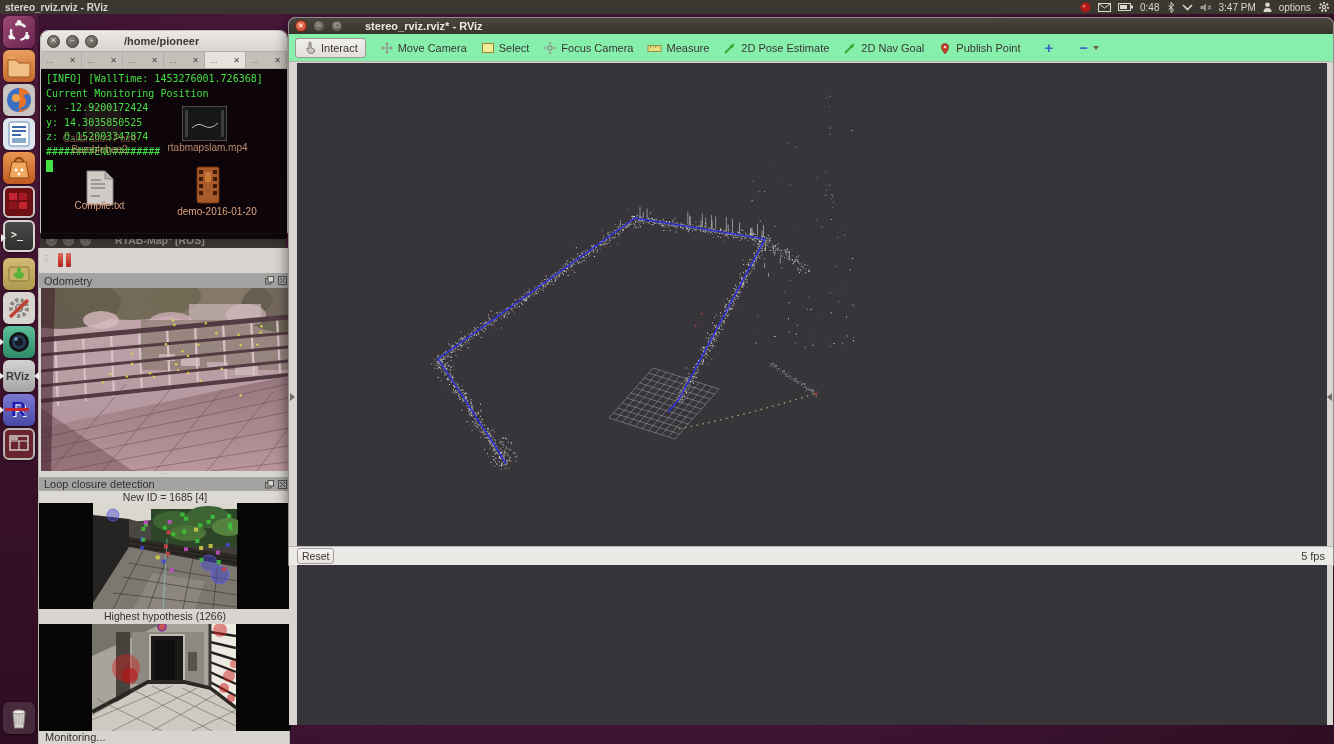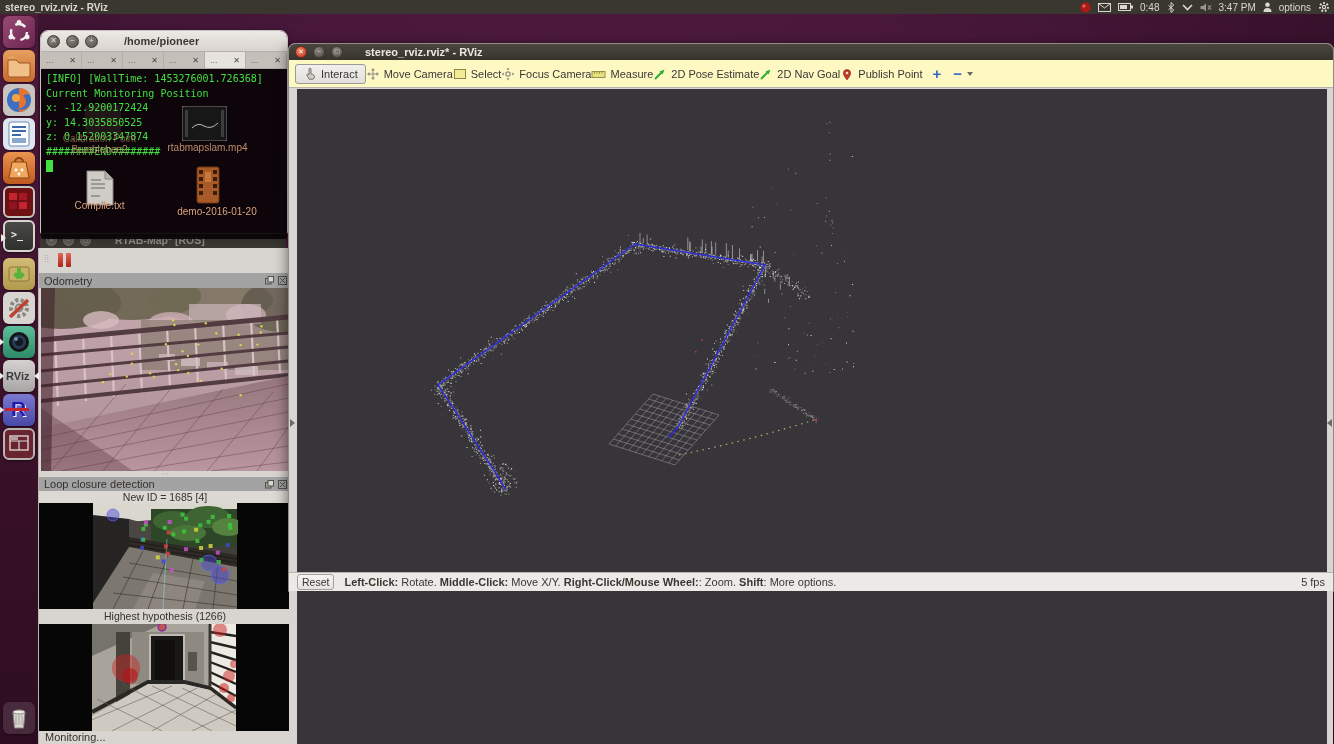--- a/index.html
+++ b/index.html
@@ -48,27 +48,27 @@
     border-left:1px solid #b8b4af;border-right:1px solid #b8b4af;box-sizing:border-box;}
   .pausebar{display:inline-block;width:5px;height:14px;border-radius:1px;
     background:linear-gradient(#e0685a,#b02418);margin-right:3px;}
   .phdr{position:absolute;left:0;width:252px;height:15px;font-size:11px;color:#34302c;
     display:flex;align-items:center;padding-left:5px;box-sizing:border-box;background:#a3a3a3;}
   .phdr .sp{margin-left:auto;display:flex;gap:4px;margin-right:4px;}
   .strip{position:absolute;left:0;width:252px;text-align:center;font-size:10.5px;color:#34302c;background:#dcd8d4;}
   .blackrow{position:absolute;left:0;width:252px;background:#060606;}
   
   #rviz{left:288px;top:17px;width:1046px;height:549px;background:#d9d5d2;border:1px solid #8f8b86;
-    box-sizing:border-box;border-radius:7px 7px 0 0;box-shadow:0 3px 14px rgba(0,0,0,.55);z-index:30;margin-top:26px;}
+    box-sizing:border-box;border-radius:7px 7px 0 0;box-shadow:0 3px 14px rgba(0,0,0,.55);z-index:30;}
   #rviz-tb{height:16px;border-radius:6px 6px 0 0;background:linear-gradient(#4a463f,#37342e);
     display:flex;align-items:center;}
   #rviz-tb .t{color:#ece8e1;font-weight:bold;font-size:11px;margin-left:22px;}
   .wbtn.close{background:radial-gradient(circle at 35% 30%,#f0835f,#c03a22);border-color:#7e2414;color:#fff;}
   #rviz-toolbar{height:27px;border-bottom:1px solid #b7b3ae;display:flex;align-items:center;
-    padding-left:6px;gap:0;font-size:11px;color:#3a3733;background:#fef9c3;}
+    padding-left:6px;gap:14px;font-size:11px;color:#3a3733;background:#86efac;}
   .tool{display:flex;align-items:center;gap:4px;}
   .tool.selbtn{border:1px solid #9c9893;background:linear-gradient(#f1efed,#e2dfdc);border-radius:3px;padding:2px 7px;}
   #viewport{position:absolute;left:8px;top:45px;width:1030px;height:662px;background:#37343a;}
   .sidestrip{position:absolute;top:45px;width:8px;height:662px;background:#d9d5d2;}
   .handle{position:absolute;top:330px;width:0;height:0;border:4px solid transparent;}
   #rviz-status{position:absolute;left:0;bottom:0;width:100%;height:19px;background:#eceae7;
     border-top:1px solid #b7b3ae;display:flex;align-items:center;font-size:11px;color:#3a3733;
     padding:0 8px;box-sizing:border-box;gap:10px;}
   #reset-btn{border:1px solid #a39f9a;border-radius:3px;background:linear-gradient(#f7f5f3,#e5e2df);
     padding:1px 4px;font-size:10.5px;}
@@ -653,20 +653,17 @@
           <path d="M518.0 330.0h2v2h-2zM404.0 250.0h1.5v1.5h-1.5zM398.0 262.0h1.5v1.5h-1.5z" fill="#cc4040" opacity="0.92"></path>
           <path d="M405.3 163.7v-13.3M350.1 154.5v-9.0M454.1 171.4v-6.5M465.1 174.0v-6.5M414.4 165.3v-13.2M429.3 167.9v-13.9M442.5 169.5v-10.1M408.8 164.0v-9.5M460.5 172.3v-11.3M466.5 173.9v-12.1M404.1 163.3v-5.9M390.8 161.2v-12.7M431.2 167.7v-6.3M393.2 162.1v-8.6M392.7 162.2v-9.9M343.0 153.4v-9.5M455.1 171.9v-7.2M415.1 165.5v-8.0M346.3 154.4v-5.3M453.5 171.6v-6.4M435.5 169.2v-13.2M418.7 165.8v-12.5M492.4 197.1v-9.5M488.9 191.8v-5.8M467.7 205.1v-5.2M476.3 189.2v-7.2M477.8 192.5v-3.9M468.4 188.2v-9.5M483.3 200.6v-6.0M471.5 213.8v-4.0" stroke="#d8d8d6" stroke-width="0.7" fill="none" opacity="0.8"></path>
           <path d="M312.0 355.0L378.0 376.0M312.0 355.0L356.0 305.0M316.4 350.0L382.4 371.0M318.6 357.1L362.6 307.1M320.8 345.0L386.8 366.0M325.2 359.2L369.2 309.2M325.2 340.0L391.2 361.0M331.8 361.3L375.8 311.3M329.6 335.0L395.6 356.0M338.4 363.4L382.4 313.4M334.0 330.0L400.0 351.0M345.0 365.5L389.0 315.5M338.4 325.0L404.4 346.0M351.6 367.6L395.6 317.6M342.8 320.0L408.8 341.0M358.2 369.7L402.2 319.7M347.2 315.0L413.2 336.0M364.8 371.8L408.8 321.8M351.6 310.0L417.6 331.0M371.4 373.9L415.4 323.9M356.0 305.0L422.0 326.0M378.0 376.0L422.0 326.0" stroke="rgba(195,195,195,.55)" stroke-width="0.7" fill="none"></path>
           <polyline points="209,401 200,386 141,296 338,155 468,176 381,338 371,349" fill="none" stroke="#2b2bdf" stroke-width="1.5" opacity="0.95"></polyline>
           <path d="M382 366 Q450 352 517 331" fill="none" stroke="#b6b66c" stroke-width="1.2" stroke-dasharray="1.5 4.5"></path>
         </svg>
     </div>
 
     <div id="rviz-status">
       <span id="reset-btn">Reset</span>
-      <span>
-        <span class="b">Left-Click:</span><span> Rotate. </span><span class="b">Middle-Click:</span><span> Move X/Y. </span><span class="b">Right-Click/Mouse Wheel:</span><span>: Zoom. </span><span class="b">Shift</span><span>: More options.</span>
-      </span>
       <span id="fps">5 fps</span>
     </div>
   </div>
 
 </div>
 
 </body></html>

